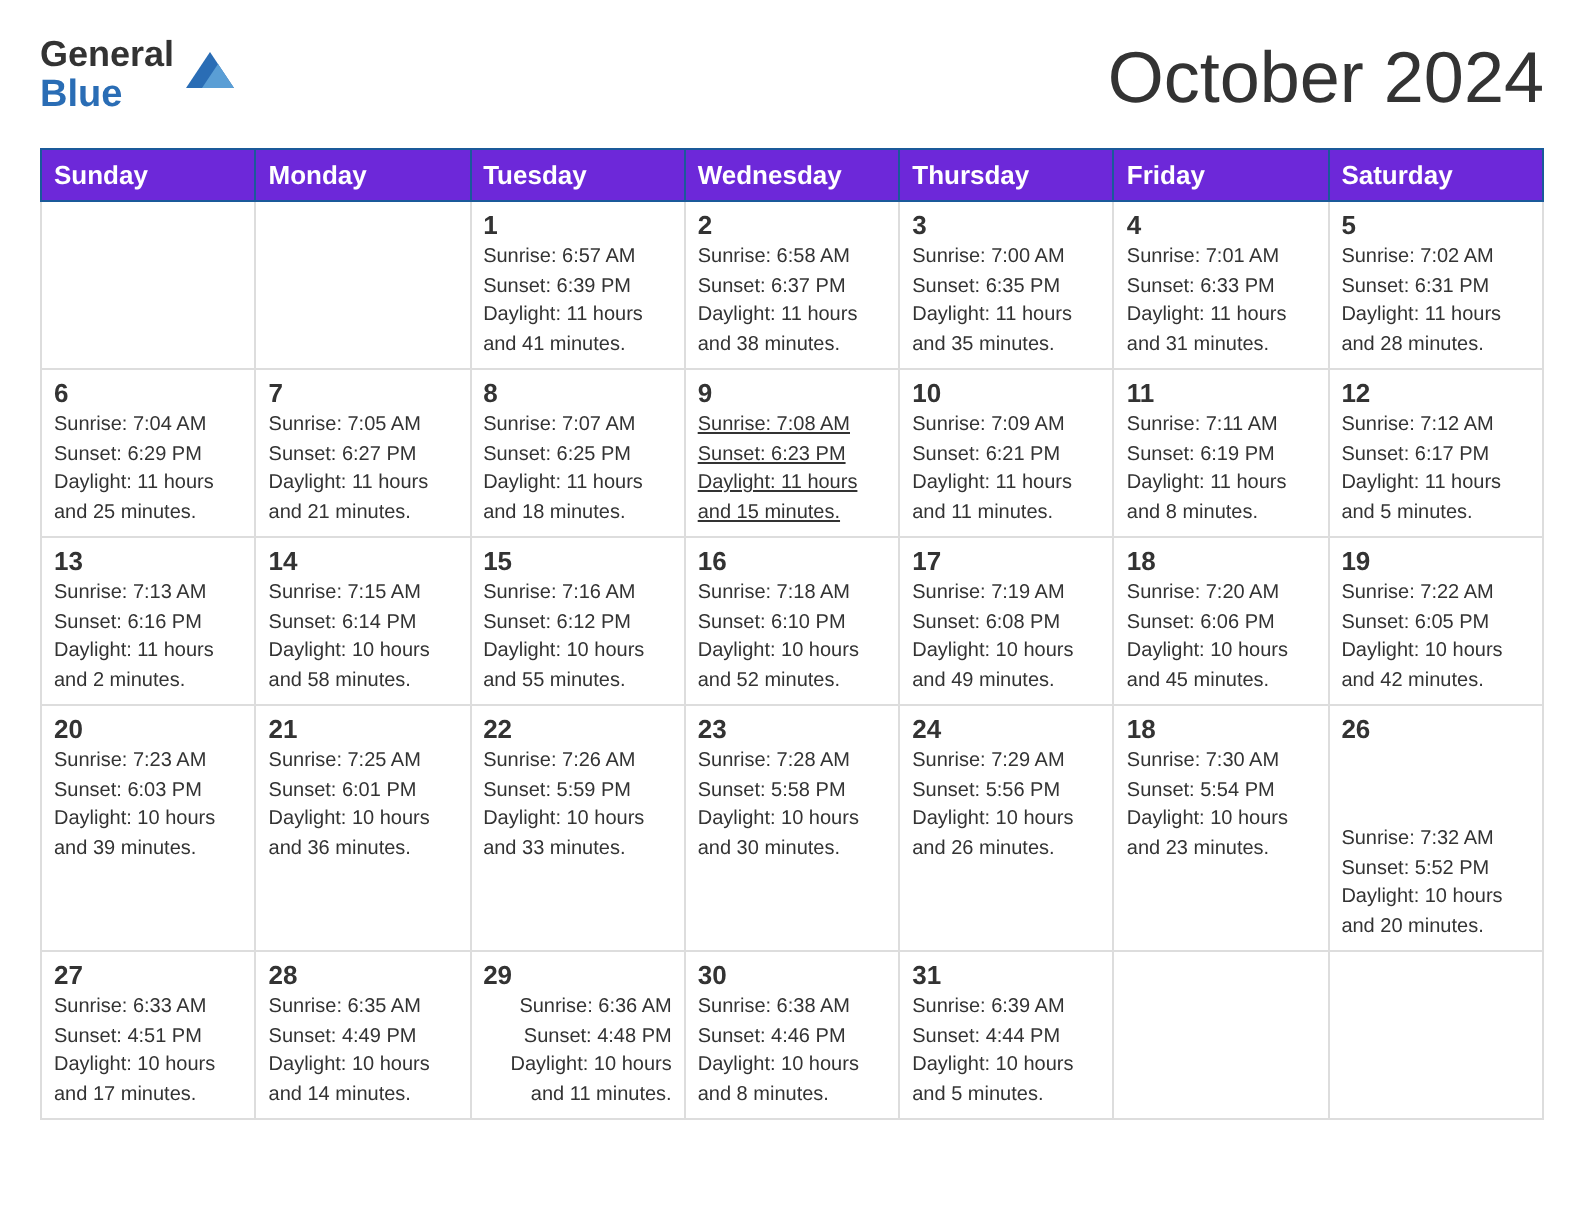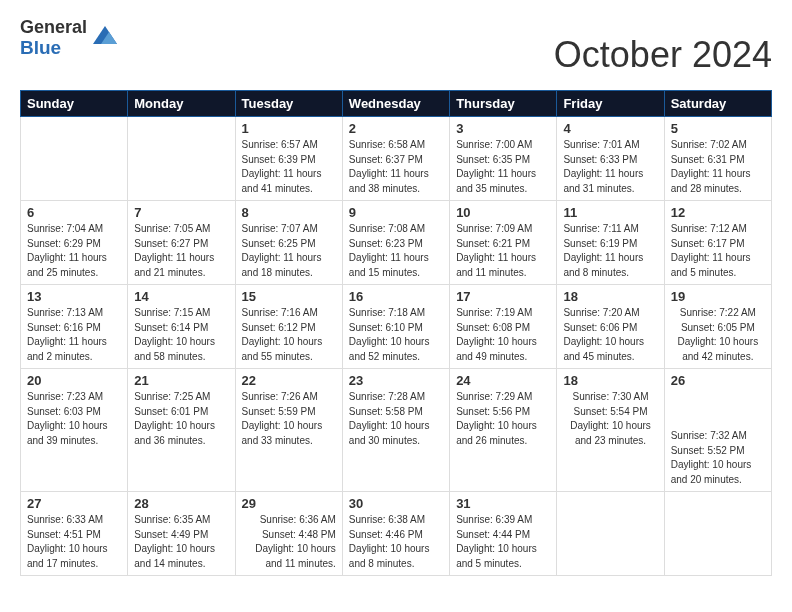--- a/index.html
+++ b/index.html
@@ -37,38 +37,37 @@
       font-weight: bold;
       color: #2a6db5;
     }
     .logo-icon {
       width: 28px;
       height: 28px;
       margin-left: 4px;
     }
     .title-block {
       text-align: center;
-      margin-top: 16px;
     }
     .month-title {
       font-size: 36px;
       font-weight: 300;
       color: #333;
     }
     .subtitle {
       font-size: 15px;
       color: #555;
     }
     .calendar-table {
       width: 100%;
       border-collapse: collapse;
       table-layout: fixed;
     }
     .calendar-table th {
-      background: #0f172a;
+      background: #6d28d9;
       color: #fff;
       text-align: left;
       padding: 5px 6px;
       font-size: 13px;
       font-weight: bold;
       border: 1px solid #1a5a9a;
     }
     .calendar-table td {
       vertical-align: top;
       border: 1px solid #ddd;
@@ -182,21 +181,21 @@
 Daylight: 11 hours and 21 minutes.</div>
           </td>
           <td>
             <div class="day-num">8</div>
             <div class="day-info" style="white-space: pre-line;">Sunrise: 7:07 AM
 Sunset: 6:25 PM
 Daylight: 11 hours and 18 minutes.</div>
           </td>
           <td>
             <div class="day-num">9</div>
-            <div class="day-info" style="white-space: pre-line;">Sunrise: 7:08 AM
+            <div class="day-info" style="white-space: pre-line; text-decoration: underline;">Sunrise: 7:08 AM
 Sunset: 6:23 PM
 Daylight: 11 hours and 15 minutes.</div>
           </td>
           <td>
             <div class="day-num">10</div>
             <div class="day-info" style="white-space: pre-line;">Sunrise: 7:09 AM
 Sunset: 6:21 PM
 Daylight: 11 hours and 11 minutes.</div>
           </td>
           <td>
@@ -244,21 +243,21 @@
 Daylight: 10 hours and 49 minutes.</div>
           </td>
           <td>
             <div class="day-num">18</div>
             <div class="day-info" style="white-space: pre-line;">Sunrise: 7:20 AM
 Sunset: 6:06 PM
 Daylight: 10 hours and 45 minutes.</div>
           </td>
           <td>
             <div class="day-num">19</div>
-            <div class="day-info" style="white-space: pre-line; text-align: center;">Sunrise: 7:22 AM
+            <div class="day-info" style="white-space: pre-line;">Sunrise: 7:22 AM
 Sunset: 6:05 PM
 Daylight: 10 hours and 42 minutes.</div>
           </td>
         </tr>
         <tr class="week-row-alt">
           <td>
             <div class="day-num">20</div>
             <div class="day-info" style="white-space: pre-line;">Sunrise: 7:23 AM
 Sunset: 6:03 PM
 Daylight: 10 hours and 39 minutes.</div>
@@ -282,21 +281,21 @@
 Daylight: 10 hours and 30 minutes.</div>
           </td>
           <td>
             <div class="day-num">24</div>
             <div class="day-info" style="white-space: pre-line;">Sunrise: 7:29 AM
 Sunset: 5:56 PM
 Daylight: 10 hours and 26 minutes.</div>
           </td>
           <td>
             <div class="day-num">18</div>
-            <div class="day-info" style="white-space: pre-line; text-align: center;">Sunrise: 7:30 AM
+            <div class="day-info" style="white-space: pre-line;">Sunrise: 7:30 AM
 Sunset: 5:54 PM
 Daylight: 10 hours and 23 minutes.</div>
           </td>
           <td>
             <div class="day-num">26</div>
             <div class="day-info" style="white-space: pre-line; margin-top: 41px;">Sunrise: 7:32 AM
 Sunset: 5:52 PM
 Daylight: 10 hours and 20 minutes.</div>
           </td>
         </tr>

